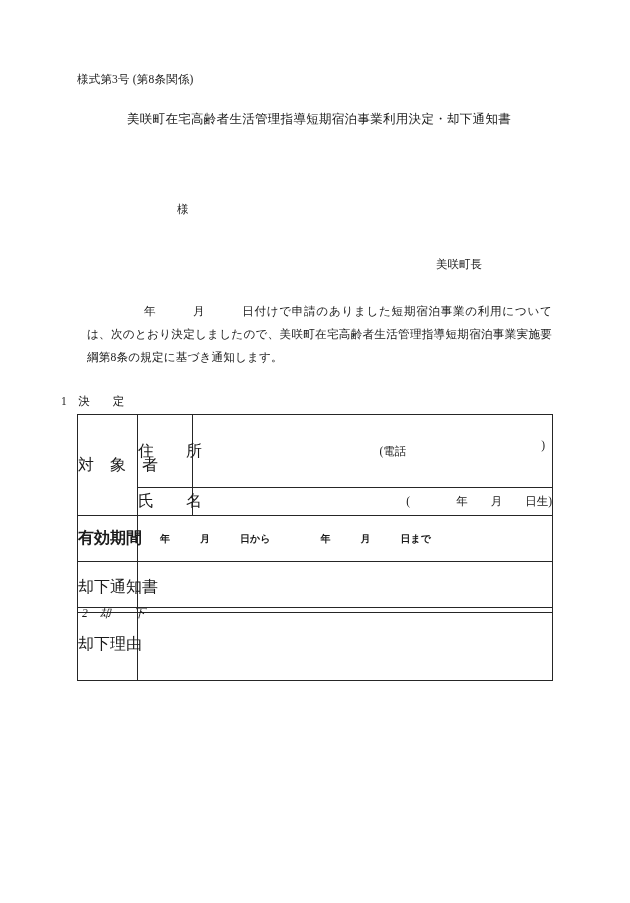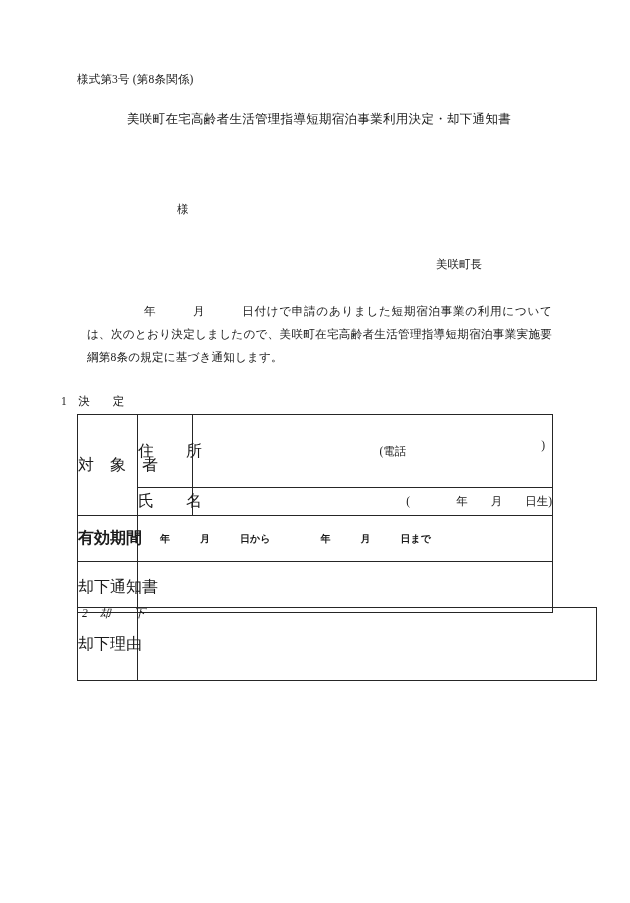--- a/index.html
+++ b/index.html
@@ -109,21 +109,21 @@
   }
 
   #decision-table {
     left: 77px;
     top: 414px;
     width: 476px;
   }
   #rejection-table {
     left: 77px;
     top: 607px;
-    width: 520px;
+    width: 476px;
   }
 
   .lbl-cell {
     text-align: center;
     font-size: 16px;
   }
   .val-cell {
     padding-left: 8px;
     font-size: 10px;
   }

